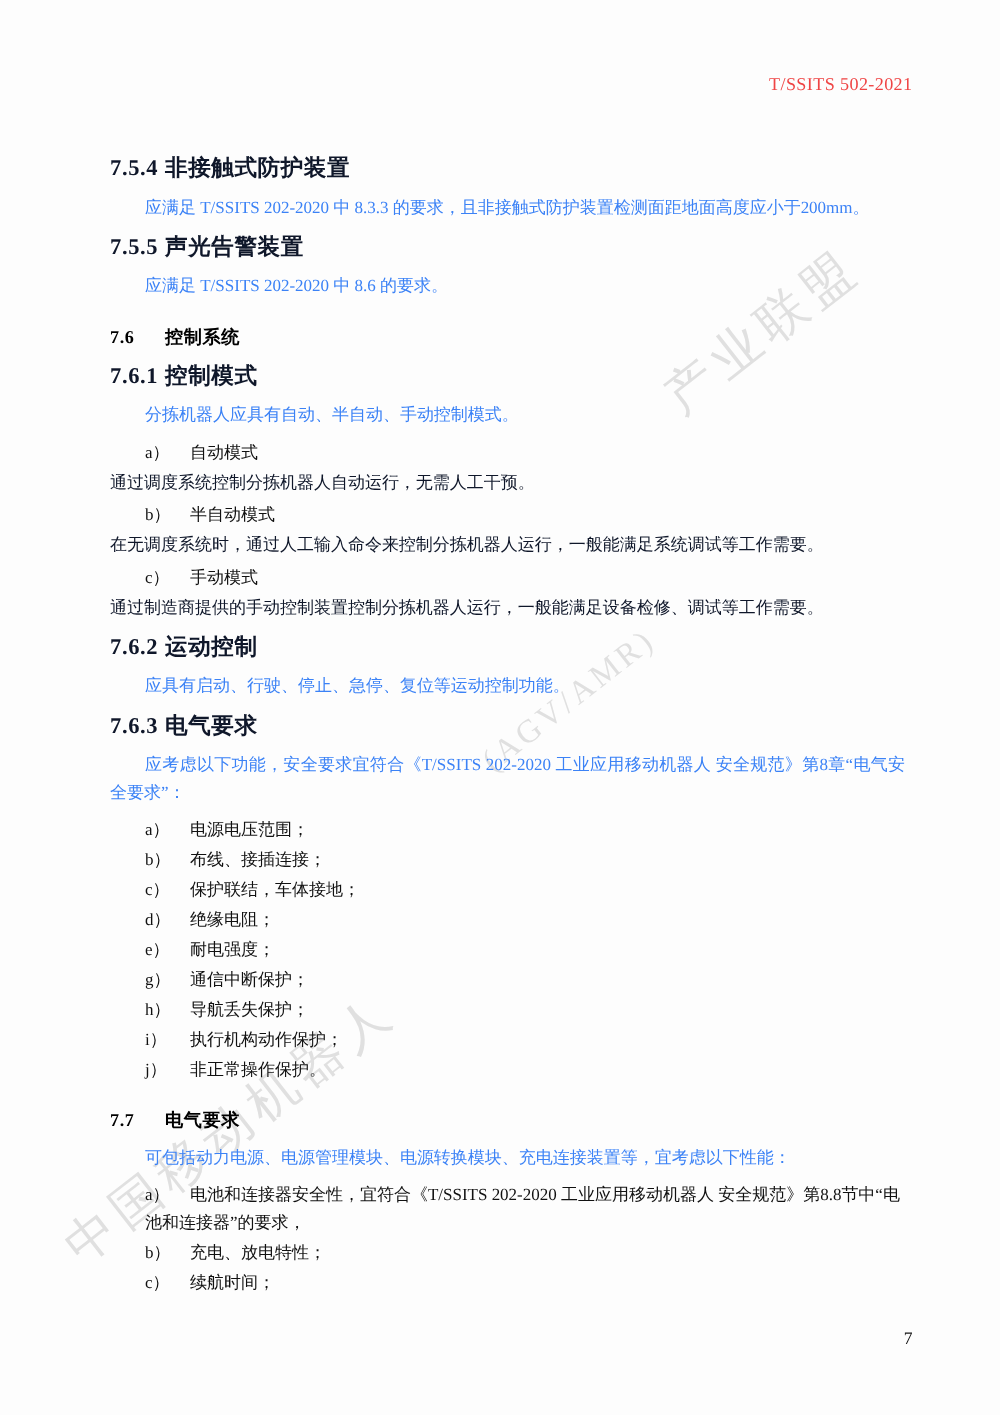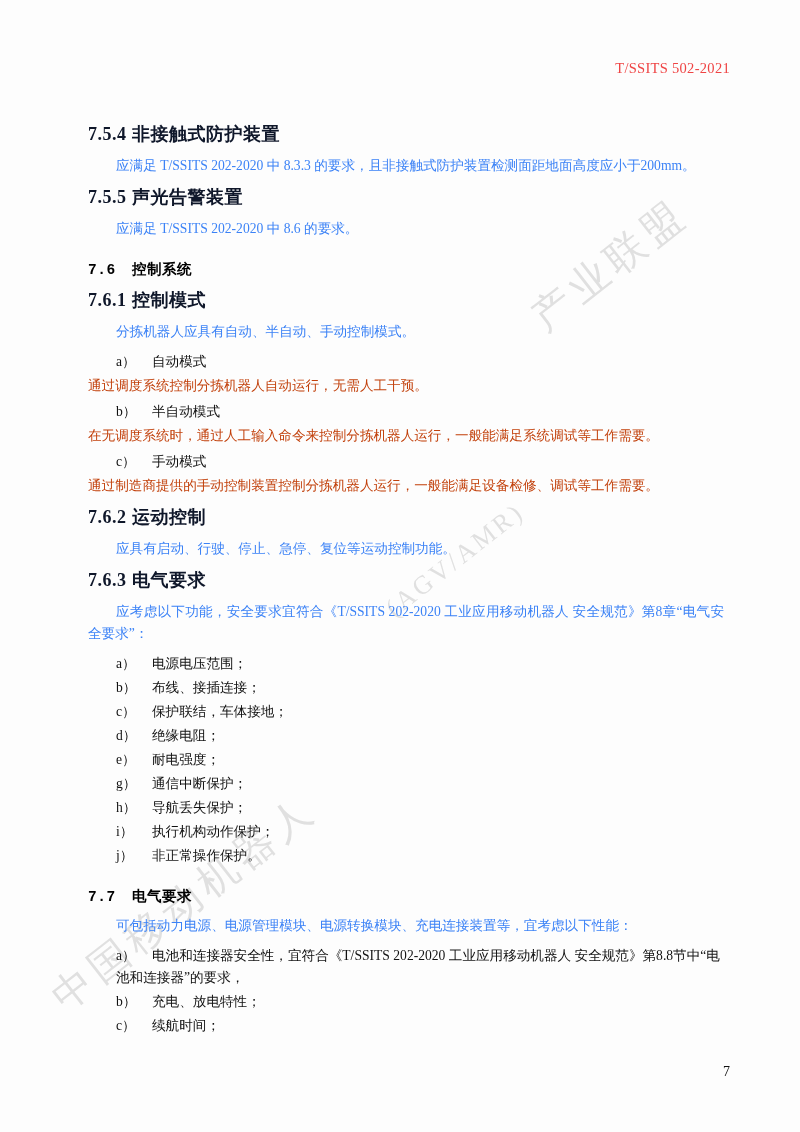--- a/index.html
+++ b/index.html
@@ -84,21 +84,20 @@
   .h2 {
     font-size: 14.5px;
     font-weight: bold;
     margin: 20px 0 9px 0;
     letter-spacing: 0.5px;
     color: #000;
   }
   .h2 .num {
     display: inline-block;
     min-width: 44px;
-    font-family: Liberation Mono, monospace;
   }
   p.body {
     font-size: 13.6px;
     line-height: 1.62;
     margin: 1px 0 8px 0;
     text-indent: 28px;
     text-align: justify;
     color: #3b82f6;
   }
   .listitem {
@@ -110,21 +109,21 @@
   }
   .listitem .lbl {
     display: inline-block;
     width: 36px;
   }
   .subpara {
     font-size: 13.6px;
     line-height: 1.62;
     margin: 0 0 4px 0;
     text-align: justify;
-    color: #c2410c;
+    color: #0f172a;
   }
   .footer-page {
     position: absolute;
     right: 70px;
     bottom: 52px;
     font-size: 14px;
     color: #111;
   }
 </style>
 </head>

